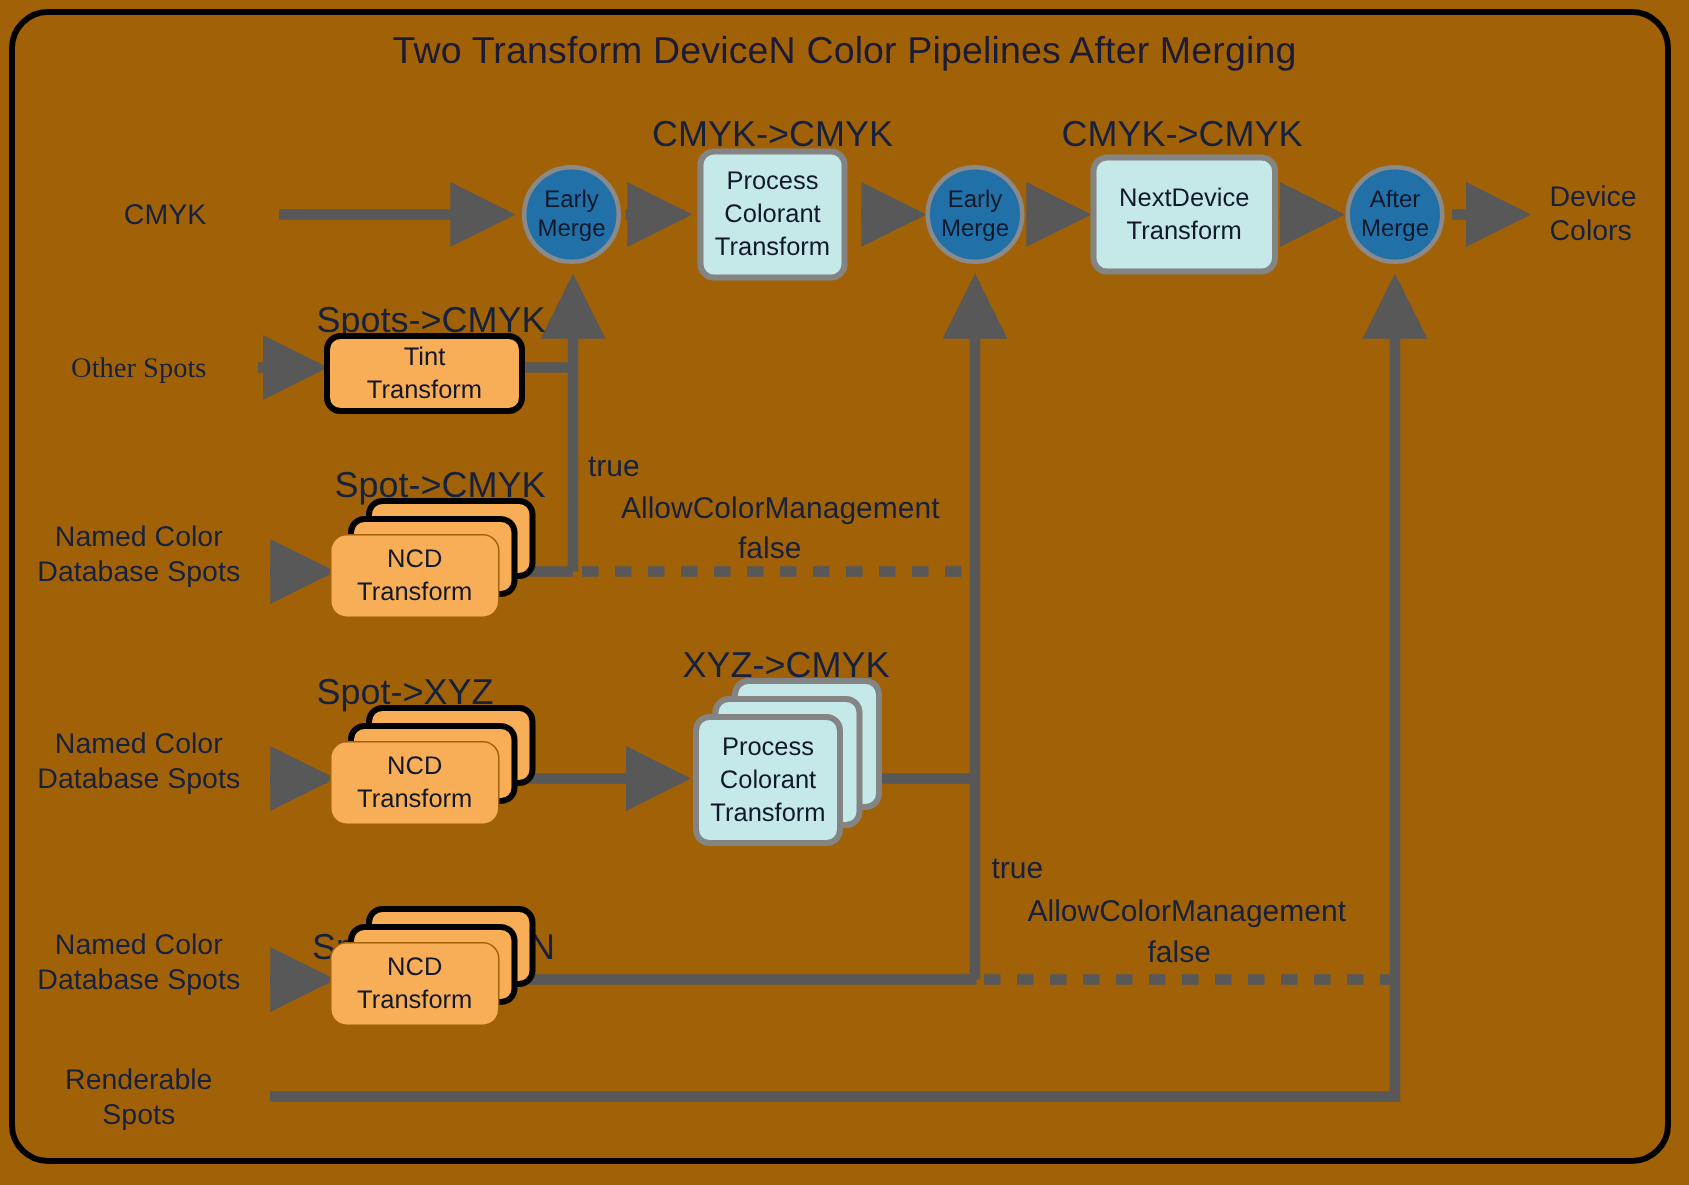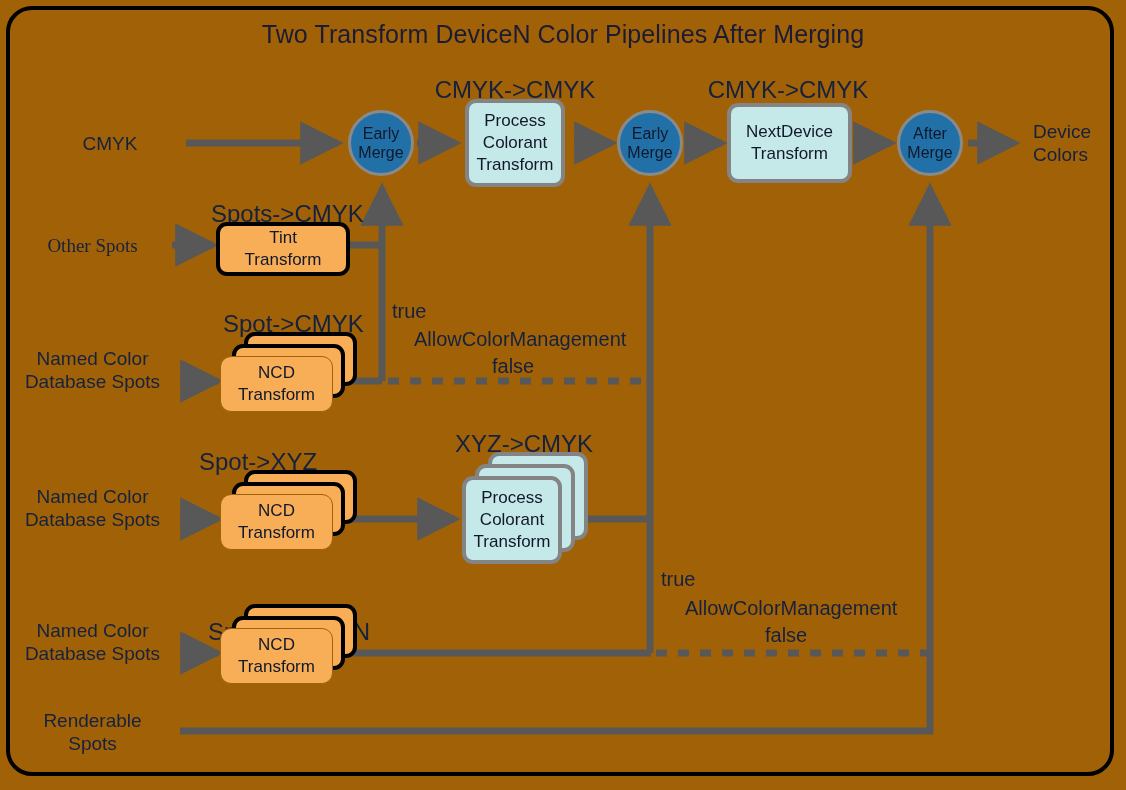--- a/index.html
+++ b/index.html
@@ -252,21 +252,21 @@
   <div class="caption" style="left:211px; top:310px;margin-left:12px;">Spot-&gt;CMYK</div>
   <div class="stack" style="left:220px; top:332px; width:140px; height:84px;">
     <div class="layer orange" style="left:24px; top:0px; width:113px; height:54px;"></div>
     <div class="layer orange" style="left:12px; top:12px; width:113px; height:54px;"></div>
     <div class="front orange" style="left:0px; top:24px; width:113px; height:56px;">
       <div>NCD</div>
       <div>Transform</div>
     </div>
   </div>
 
-  <div class="caption" style="left:199px; top:448px;">Spot-&gt;XYZ</div>
+  <div class="caption" style="left:211px; top:448px;">Spot-&gt;XYZ</div>
   <div class="stack" style="left:220px; top:470px; width:140px; height:84px;">
     <div class="layer orange" style="left:24px; top:0px; width:113px; height:54px;"></div>
     <div class="layer orange" style="left:12px; top:12px; width:113px; height:54px;"></div>
     <div class="front orange" style="left:0px; top:24px; width:113px; height:56px;">
       <div>NCD</div>
       <div>Transform</div>
     </div>
   </div>
 
   <div class="caption" style="left:455px; top:430px;">XYZ-&gt;CMYK</div>

